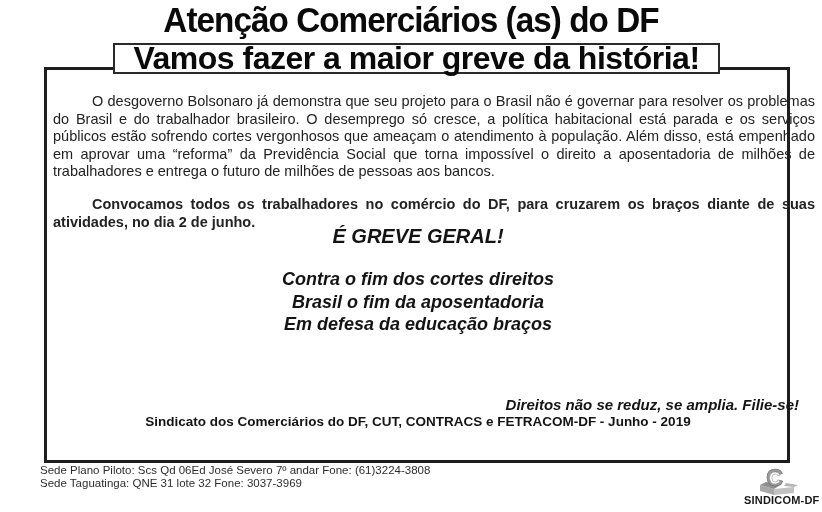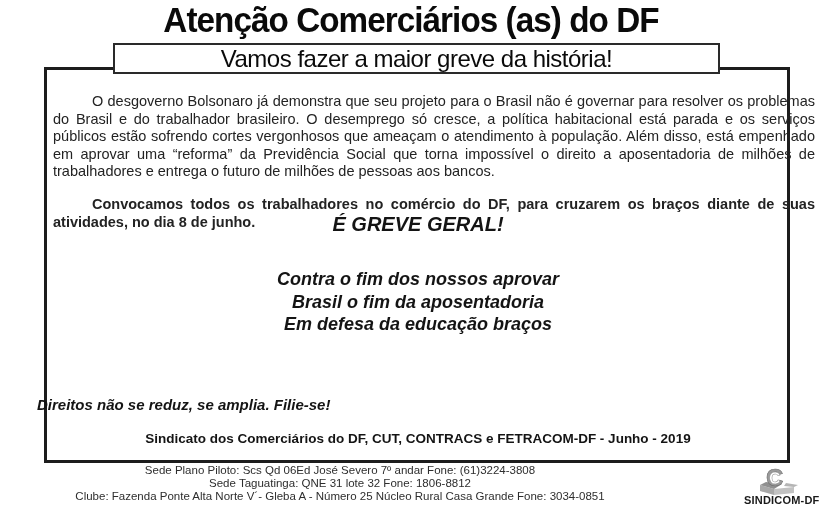--- a/index.html
+++ b/index.html
@@ -34,22 +34,22 @@
     position: absolute;
     left: 113px;
     top: 43px;
     width: 603px;
     height: 27px;
     background: #ffffff;
     border: 2px solid #2a2a2a;
     z-index: 3;
     text-align: center;
     line-height: 27px;
-    font-size: 24px;
-    font-weight: 400;
+    font-size: 32px;
+    font-weight: 700;
     letter-spacing: -0.5px;
     color: #0a0a0a;
     white-space: nowrap;
   }
   .content-frame {
     position: absolute;
     left: 44px;
     top: 67px;
     width: 740px;
     height: 390px;
@@ -73,21 +73,21 @@
     text-align: justify;
     text-indent: 39px;
     color: #232323;
     margin: 16px;
   }
   .para-1 { top: 77px; }
   .para-2 { top: 180px; font-weight: 700; }
   .headline {
     position: absolute;
     left: 0;
-    top: 213px;
+    top: 225px;
     width: 762px;
     text-align: center;
     font-size: 20px;
     font-weight: 700;
     font-style: italic;
     color: #141414;
   }
   .slogans {
     position: absolute;
     left: 0;
@@ -98,47 +98,45 @@
     line-height: 22.5px;
     font-weight: 700;
     font-style: italic;
     color: #141414;
   }
   .filiese {
     position: absolute;
     left: 0;
     top: 396px;
     width: 762px;
-    text-align: left;
+    text-align: right;
     font-size: 15px;
     font-weight: 700;
     font-style: italic;
     color: #141414;
   }
   .signature {
     position: absolute;
     left: 0;
     top: 414px;
     width: 762px;
     text-align: center;
     font-size: 13.5px;
     font-weight: 700;
     color: #141414;
-    margin-top: 17px;
   }
   .footer {
     position: absolute;
     left: 40px;
     top: 464px;
     width: 600px;
     font-size: 11.5px;
     line-height: 13.2px;
     color: #2e2e2e;
     z-index: 2;
-    text-align: center;
   }
   .footer div { white-space: nowrap; }
   .logo {
     position: absolute;
     left: 744px;
     top: 464px;
     width: 66px;
     text-align: center;
     z-index: 2;
   }
@@ -161,39 +159,38 @@
   <div class="main-title">Atenção Comerciários (as) do DF</div>
 
   <div class="subtitle-box">Vamos fazer a maior greve da história!</div>
 
   <div class="content-frame"></div>
 
   <div class="body-layer">
 
     <p class="para para-1">O desgoverno Bolsonaro já demonstra que seu projeto para o Brasil não é governar para resolver os problemas do Brasil e do trabalhador brasileiro. O desemprego só cresce, a política habitacional está parada e os serviços públicos estão sofrendo cortes vergonhosos que ameaçam o atendimento à população. Além disso, está empenhado em aprovar uma “reforma” da Previdência Social que torna impossível o direito a aposentadoria de milhões de trabalhadores e entrega o futuro de milhões de pessoas aos bancos.</p>
 
-    <p class="para para-2">Convocamos todos os trabalhadores no comércio do DF, para cruzarem os braços diante de suas atividades, no dia 8 de junho.</p>
+    <p class="para para-2">Convocamos todos os trabalhadores no comércio do DF, para cruzarem os braços diante de suas atividades, no dia 2 de junho.</p>
 
     <div class="headline">É GREVE GERAL!</div>
 
     <div class="slogans">
-      <div>Contra o fim dos nossos aprovar</div>
+      <div>Contra o fim dos cortes direitos</div>
       <div>Brasil o fim da aposentadoria</div>
       <div>Em defesa da educação braços</div>
     </div>
 
     <div class="filiese">Direitos não se reduz, se amplia. Filie-se!</div>
 
     <div class="signature">Sindicato dos Comerciários do DF, CUT, CONTRACS e FETRACOM-DF - Junho - 2019</div>
   </div>
 
   <div class="footer">
     <div>Sede Plano Piloto: Scs Qd 06Ed José Severo 7º andar Fone: (61)3224-3808</div>
-    <div>Sede Taguatinga: QNE 31 lote 32 Fone: 1806-8812</div>
-    <div>Clube: Fazenda Ponte Alta Norte V´- Gleba A - Número 25 Núcleo Rural Casa Grande Fone: 3034-0851</div>
+    <div>Sede Taguatinga: QNE 31 lote 32 Fone: 3037-3969</div>
   </div>
 
   <div class="logo">
     <svg class="logo-mark" width="50" height="32" viewBox="0 0 50 32" aria-hidden="true">
 
       <polygon points="8,21 22,25 22,31 8,27" fill="#a8a8a8"></polygon>
       <polygon points="22,25 42,23 42,29 22,31" fill="#c2c2c2"></polygon>
       <polygon points="8,21 14,18 30,20 22,25" fill="#8f8f8f"></polygon>
       <polygon points="34,19 46,21 42,23 32,22" fill="#b5b5b5"></polygon>
 

